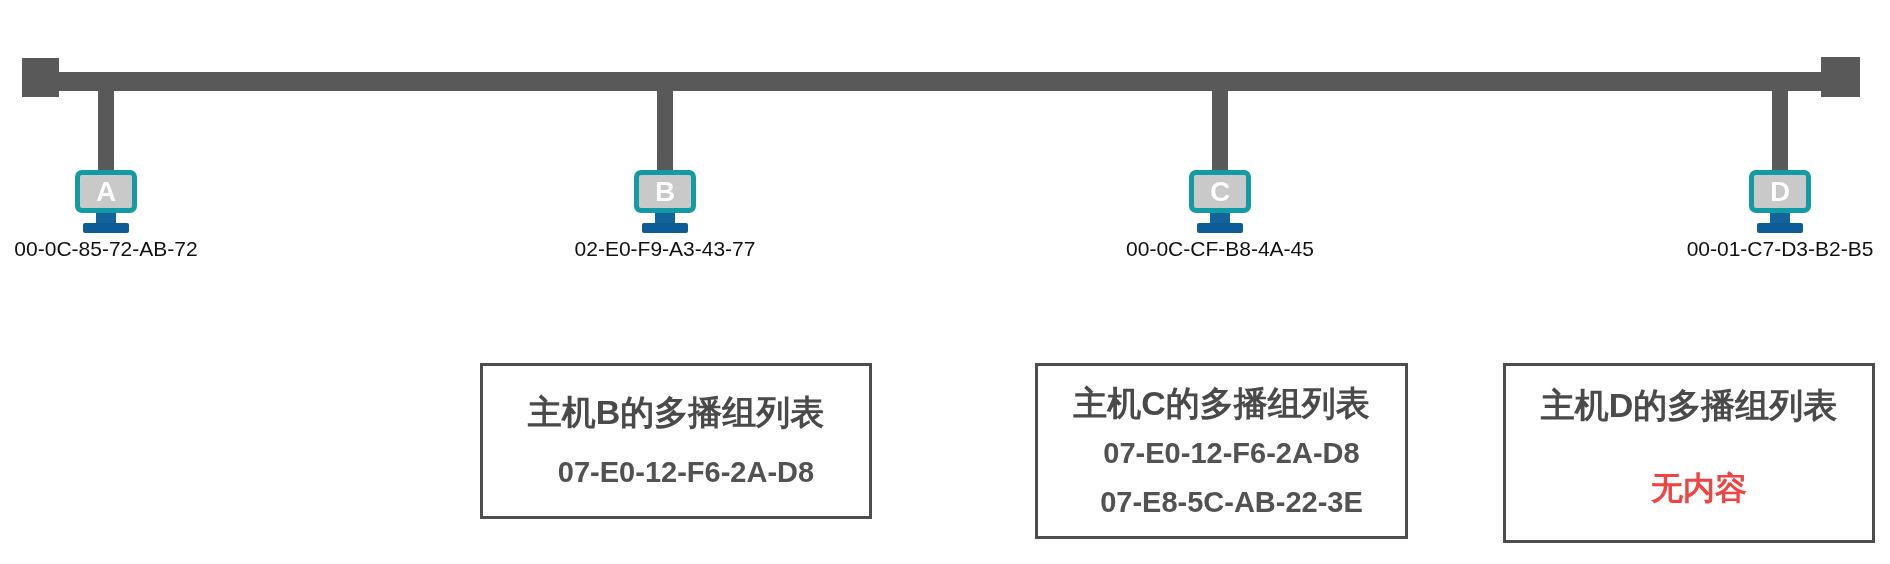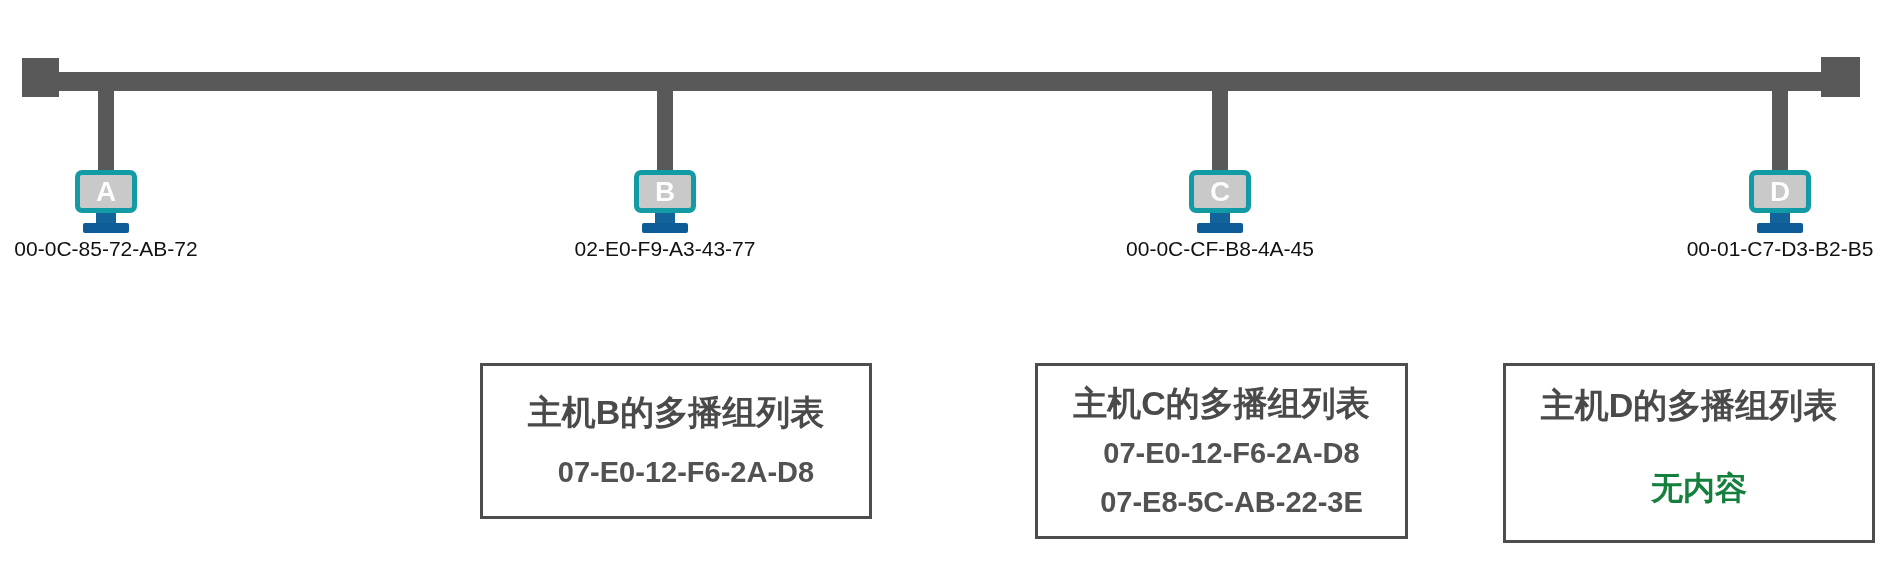--- a/index.html
+++ b/index.html
@@ -111,21 +111,21 @@
   .listbox-entry {
     font-size: 29px;
     font-weight: bold;
     color: #525252;
     line-height: 1;
     white-space: nowrap;
     margin-left: 20px;
   }
   .listbox-entry.empty-note {
     font-size: 32px;
-    color: #15803d;
+    color: #ef4444;
   }
 </style>
 </head>
 <body>
 
 <div class="canvas">
 
   <div class="bus"></div>
   <div class="terminator left"></div>
   <div class="terminator right"></div>

